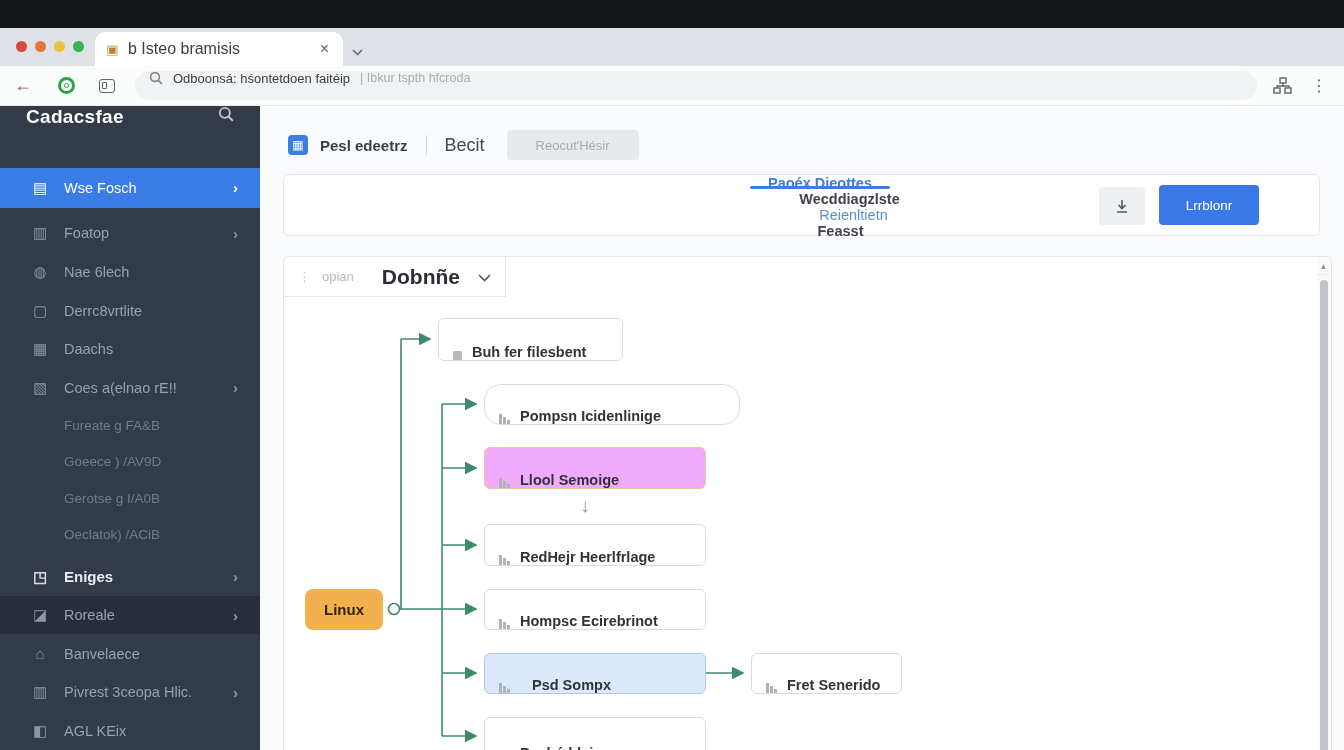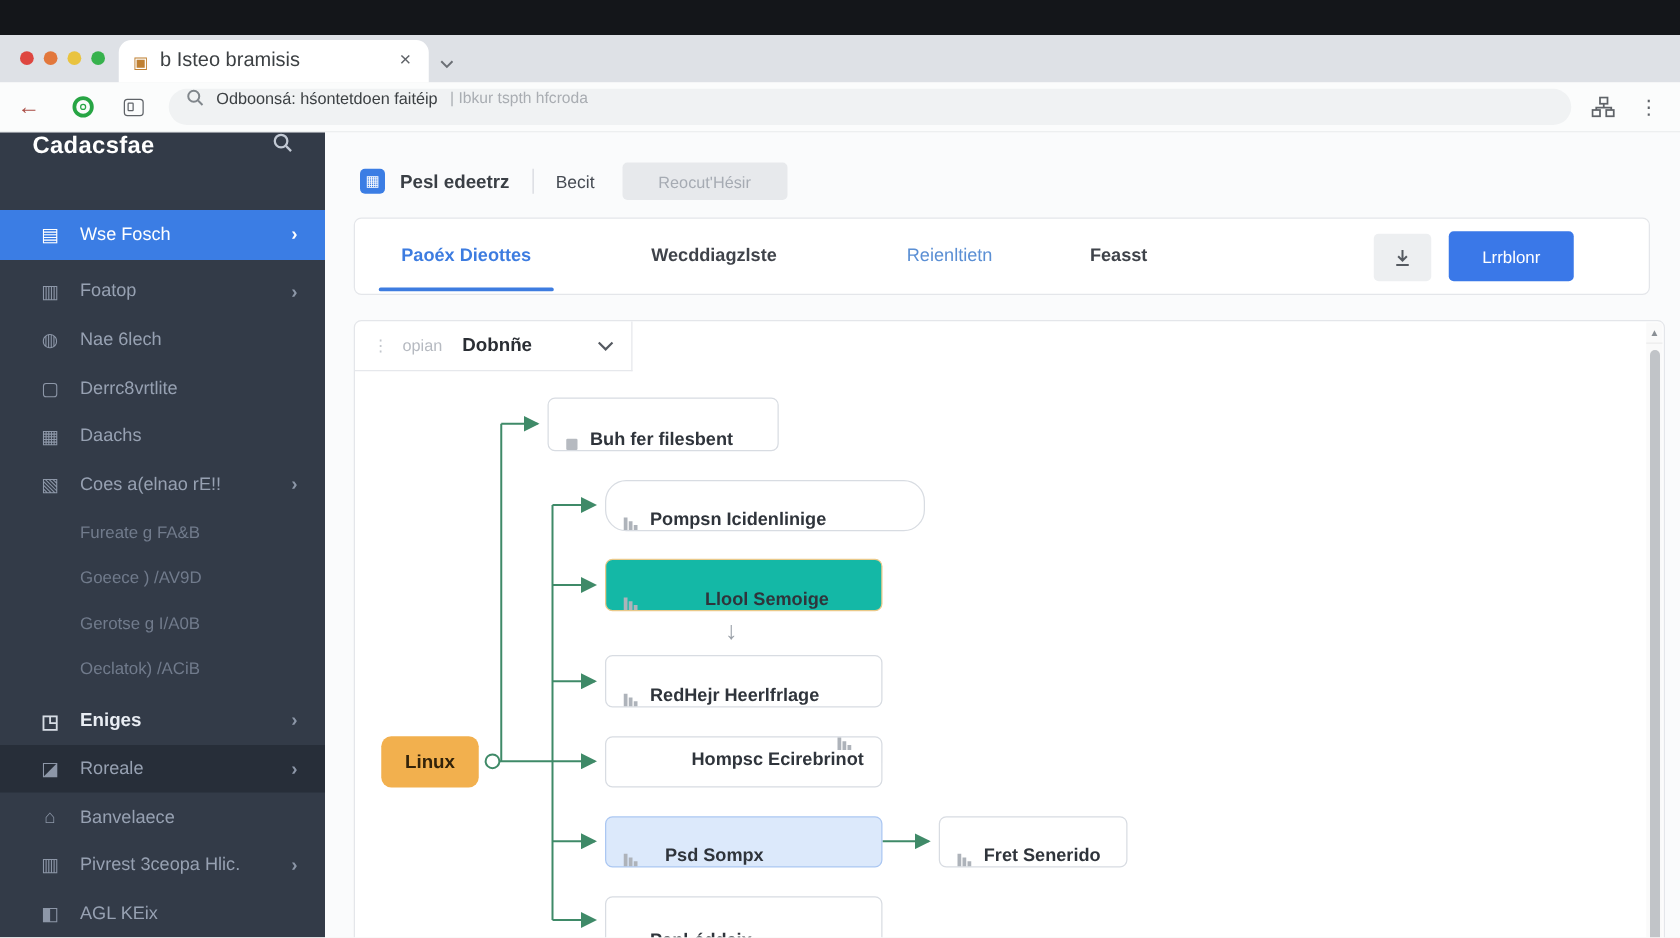--- a/index.html
+++ b/index.html
@@ -51,62 +51,62 @@
   .sb-item.first-gap { margin-top:6px; }
   .sb-item.gap-sm { margin-top:4px; }
 
   
   .content { position:absolute; left:260px; top:106px; width:1084px; height:644px; background:#fafbfc; }
   .page-head { position:absolute; left:28px; top:24px; display:flex; align-items:center; }
   .app-ico { width:20px; height:20px; background:#3b7de4; border-radius:4px; color:#fff; font-size:12px;
     display:flex; align-items:center; justify-content:center; }
   .app-title { margin-left:12px; font-size:15px; font-weight:bold; color:#3a3f45; }
   .vdiv { width:1px; height:20px; background:#d5d8dd; margin:0 18px; }
-  .menu-edit { font-size:14px; color:#464b53; }
+  .menu-edit { font-size:18px; color:#464b53; }
   .pill-btn { margin-left:22px; width:132px; height:30px; background:#e7e9ec; border:none; border-radius:4px;
     color:#a6abb3; font-size:13px; font-family:inherit; }
 
   .tabs-card { position:absolute; left:23px; top:68px; width:1037px; height:62px; background:#fff;
-    border:1px solid #e4e6ea; border-radius:6px; display:flex; align-items:center; }
+    border:1px solid #e4e6ea; border-radius:6px; display:flex; align-items:center;flex-direction:column; }
   .tab-item { position:relative; height:100%; display:flex; align-items:center; font-size:14.5px; color:#3f434a; }
   .tab-item.t1 { margin-left:37px; color:#3d7ce0; font-weight:bold; }
   .tab-item.t1::after { content:""; position:absolute; left:-18px; right:-18px; bottom:2px; height:3px;
     background:#3d7ce0; border-radius:2px; }
   .tab-item.t2 { margin-left:96px; font-weight:bold; }
   .tab-item.t3 { margin-left:104px; color:#5b8fd4; }
   .tab-item.t4 { margin-left:78px; font-weight:bold; }
   .dl-btn { position:absolute; right:174px; top:12px; width:46px; height:38px; background:#edeff1;
     border:none; border-radius:4px; color:#555a61; display:flex; align-items:center; justify-content:center; }
   .primary-btn { position:absolute; right:60px; top:10px; width:100px; height:40px; background:#3a78e8;
     border:none; border-radius:4px; color:#fff; font-size:13.5px; font-family:inherit; }
 
   .canvas-card { position:absolute; left:23px; top:150px; width:1049px; height:505px; background:#fff;
     border:1px solid #e4e6ea; border-radius:6px 6px 0 0; overflow:hidden; }
   .select-cell { position:absolute; left:0; top:0; width:222px; height:40px; border-right:1px solid #e6e8ec;
     border-bottom:1px solid #e6e8ec; display:flex; align-items:center; padding:0 14px; }
   .drag-dots { color:#c3c7cd; font-size:13px; letter-spacing:-1px; }
   .sel-label { margin-left:12px; color:#b6bac1; font-size:13px; }
-  .sel-value { margin-left:16px; color:#2a2e34; font-size:15px; font-weight:bold; }
+  .sel-value { margin-left:28px; color:#2a2e34; font-size:21px; font-weight:bold; }
   .sel-chev { margin-left:auto; color:#555a61; }
 
   .vscroll { position:absolute; right:1px; top:1px; width:13px; height:503px; background:#fafafa; }
   .vscroll .up { height:17px; border-bottom:1px solid #ececec; color:#8a8f95; font-size:8px;
     display:flex; align-items:center; justify-content:center; }
   .vscroll .thumb { position:absolute; left:2.5px; top:22px; width:8px; height:478px; background:#c1c4c8; border-radius:4px; }
 
   
   .dg-node { position:absolute; background:#fff; border:1px solid #d8dce2; border-radius:6px;
     display:flex; align-items:flex-end; padding:0 14px; font-size:14.5px; font-weight:bold; color:#2f343b; }
   .dg-node .nico { display:inline-block; width:11px; height:10px; margin-right:10px;
     background:
       linear-gradient(#aeb3ba,#aeb3ba) 0 100%/3px 10px no-repeat,
       linear-gradient(#aeb3ba,#aeb3ba) 4px 100%/3px 7px no-repeat,
       linear-gradient(#aeb3ba,#aeb3ba) 8px 100%/3px 4px no-repeat; }
   .dg-node .sqico { display:inline-block; width:9px; height:9px; margin-right:10px; background:#b6bac0; border-radius:1px; }
-  .dg-node.warn { background:#14b8a6; border-color:#e9c98a;gap:44px; }
+  .dg-node.warn { background:#f0abfc; border-color:#e9c98a; }
   .dg-node.sel  { background:#dce9fb; border-color:#abc7f2;gap:12px; }
   .dg-root { position:absolute; background:#f2b04e; border-radius:8px; display:flex; align-items:center;
     justify-content:center; font-size:15px; font-weight:bold; color:#33230a; }
   .down-arrow { position:absolute; color:#9aa0a8; font-size:20px; }
   .dg-svg { position:absolute; left:0; top:0; }
 </style>
 </head>
 <body>
 
 <div class="stage">
@@ -293,21 +293,21 @@
       </div>
       <div class="dg-node warn" style="left:200px; top:190px; width:222px; height:42px;">
         <span class="nico"></span>
         <span>Llool Semoige</span>
       </div>
       <div class="down-arrow" style="left:296px; top:237px;">↓</div>
       <div class="dg-node" style="left:200px; top:267px; width:222px; height:42px;">
         <span class="nico"></span>
         <span>RedHejr Heerlfrlage</span>
       </div>
-      <div class="dg-node" style="left:200px; top:332px; width:222px; height:41px;flex-direction:column;">
+      <div class="dg-node" style="left:200px; top:332px; width:222px; height:41px;">
         <span class="nico"></span>
         <span>Hompsc Ecirebrinot</span>
       </div>
       <div class="dg-node sel" style="left:200px; top:396px; width:222px; height:41px;">
         <span class="nico"></span>
         <span>Psd Sompx</span>
       </div>
       <div class="dg-node" style="left:467px; top:396px; width:151px; height:41px;">
         <span class="nico"></span>
         <span>Fret Senerido</span>

